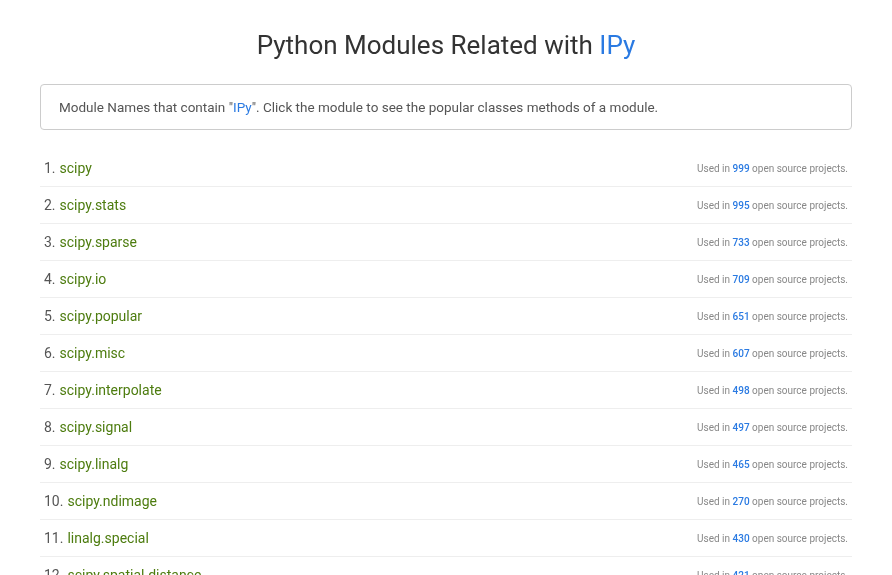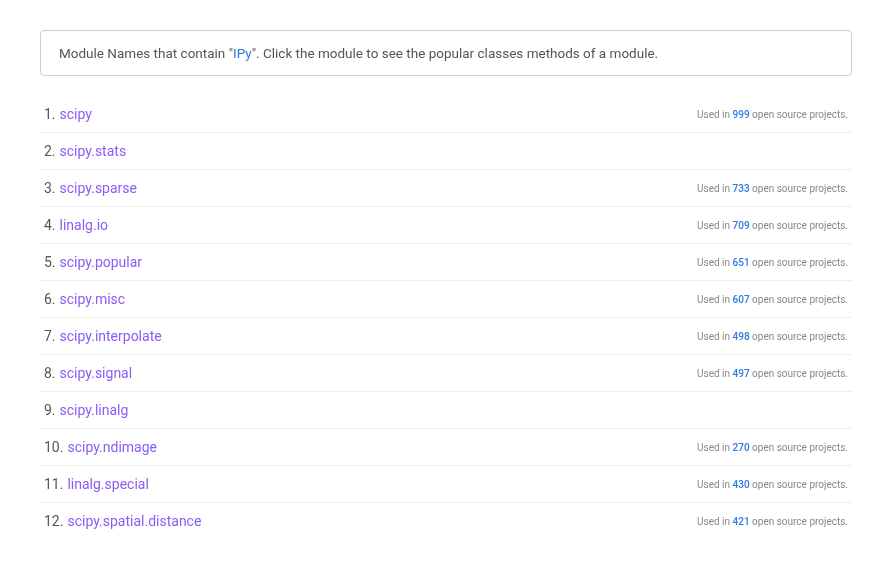--- a/index.html
+++ b/index.html
@@ -63,21 +63,21 @@
     .module-list li:last-child {
       border-bottom: none;
     }
 
     .module-number {
       color: #555555;
       margin-right: 4px;
     }
 
     .module-link {
-      color: #8b5cf6;
+      color: #4d7c0f;
       text-decoration: none;
       cursor: pointer;
       text-align: right;
     }
 
     .module-left {
       display: flex;
       align-items: center;
     }
 
@@ -89,50 +89,54 @@
 
     .module-usage .usage-count {
       color: #2a7ae2;
       font-weight: 500;
     }
   </style>
 </head>
 <body>
 
 <div class="page-wrapper">
+  <h1 class="page-title">
+    <span>Python Modules Related with </span><span class="highlight">IPy</span>
+  </h1>
 
   <div class="info-box">
     <span>Module Names that contain "</span><span class="highlight">IPy</span><span>". Click the module to see the popular classes methods of a module.</span>
   </div>
 
   <ul class="module-list" id="module-list">
   <li>
         <div class="module-left">
           <span class="module-number">1.</span>
           <a class="module-link" href="#">scipy</a>
         </div>
         <span class="module-usage">Used in <span class="usage-count">999</span> open source projects.</span>
       </li>
       <li>
         <div class="module-left">
           <span class="module-number">2.</span>
           <a class="module-link" href="#">scipy.stats</a>
         </div>
+        <span class="module-usage">Used in <span class="usage-count">995</span> open source projects.</span>
       </li>
       <li>
         <div class="module-left">
           <span class="module-number">3.</span>
           <a class="module-link" href="#">scipy.sparse</a>
         </div>
         <span class="module-usage">Used in <span class="usage-count">733</span> open source projects.</span>
       </li>
       <li>
         <div class="module-left">
           <span class="module-number">4.</span>
-          <a class="module-link" href="#">linalg.io</a>
+          <a class="module-link" href="#">scipy.io</a>
         </div>
         <span class="module-usage">Used in <span class="usage-count">709</span> open source projects.</span>
       </li>
       <li>
         <div class="module-left">
           <span class="module-number">5.</span>
           <a class="module-link" href="#">scipy.popular</a>
         </div>
         <span class="module-usage">Used in <span class="usage-count">651</span> open source projects.</span>
       </li>
@@ -155,20 +159,21 @@
           <span class="module-number">8.</span>
           <a class="module-link" href="#">scipy.signal</a>
         </div>
         <span class="module-usage">Used in <span class="usage-count">497</span> open source projects.</span>
       </li>
       <li>
         <div class="module-left">
           <span class="module-number">9.</span>
           <a class="module-link" href="#">scipy.linalg</a>
         </div>
+        <span class="module-usage">Used in <span class="usage-count">465</span> open source projects.</span>
       </li>
       <li>
         <div class="module-left">
           <span class="module-number">10.</span>
           <a class="module-link" href="#">scipy.ndimage</a>
         </div>
         <span class="module-usage">Used in <span class="usage-count">270</span> open source projects.</span>
       </li>
       <li>
         <div class="module-left">

